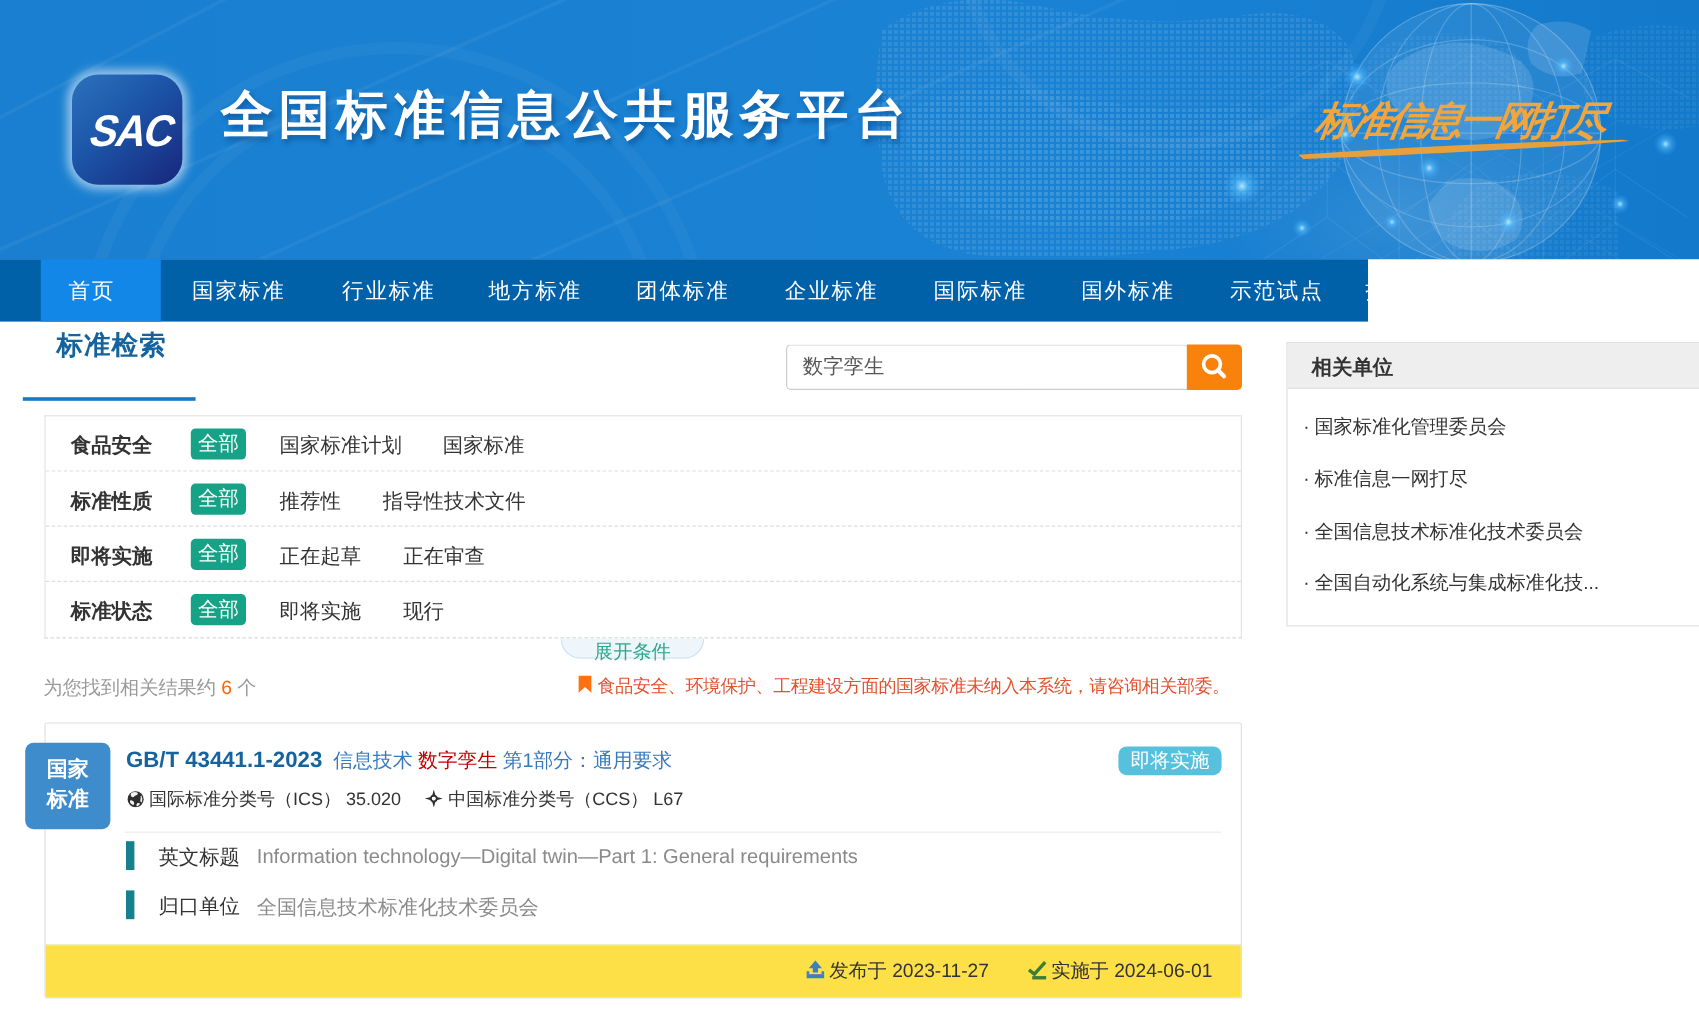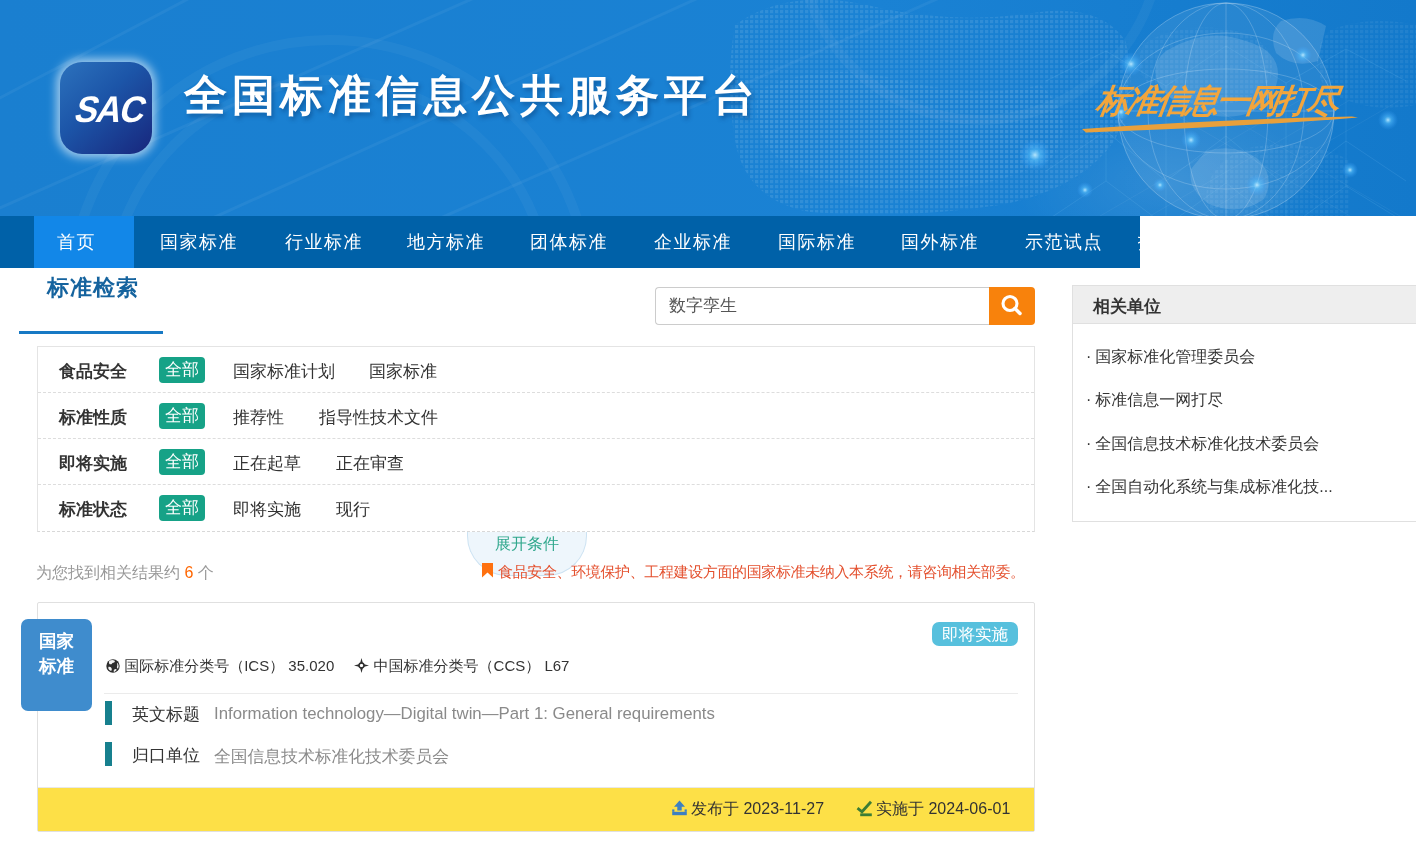--- a/index.html
+++ b/index.html
@@ -37,34 +37,34 @@
 .filter-box { position:absolute; left:37px; top:346px; width:998px; height:186px;
   border:1px solid #e4e4e4; border-bottom:1px dashed #d8d8d8; background:#fff; }
 .frow { position:absolute; left:0; width:996px; height:46px; }
 .frow .lbl { position:absolute; left:21px; top:13px; font-size:17px; font-weight:bold; color:#333; }
 .frow .all { position:absolute; left:121px; top:10px; width:46px; height:26px;
   background:#16a287; color:#fff; font-size:17px; text-align:center; line-height:26px;
   border-radius:4px; }
 .frow .opt { position:absolute; top:13px; font-size:17px; color:#333; white-space:nowrap; }
 .frow.sep { border-bottom:1px dashed #ddd; }
 
-.expand-pill { position:absolute; left:467px; top:532px; width:120px; height:44px;
+.expand-pill { position:absolute; left:467px; top:532px; width:120px; height:17px;
   background:#eef6fc; border:1px solid #cce2f2; border-top:none;
   border-radius:0 0 40px 40px; color:#2fa78c; font-size:16px; text-align:center;
   line-height:24px; }
 
 .result-line { position:absolute; left:36px; top:563px; font-size:16px; color:#999; }
 .result-line b { color:#f60; font-weight:normal; }
 .notice { position:absolute; left:498px; top:563px; font-size:15px; letter-spacing:-0.37px; color:#e4502e; }
 .bookmark { position:absolute; left:482px; top:563px; }
 
 
 .card { position:absolute; left:37px; top:602px; width:998px; height:230px;
   border:1px solid #e0e0e0; border-radius:2px; background:#fff; }
-.badge-gb { position:absolute; left:-17px; top:16px; width:71px; height:92px;
+.badge-gb { position:absolute; left:-17px; top:16px; width:71px; height:72px;
   background:#3f8ccd; border-radius:7px; color:#fff; font-size:17.5px; font-weight:bold;
   text-align:center; line-height:24.5px; padding-top:10px; }
 .card-title { position:absolute; left:67px; top:18px; font-size:16.5px; line-height:24px; white-space:nowrap; }
 .card-title .no { color:#15639e; font-weight:bold; font-size:18.5px; }
 .card-title .blue { color:#3779bd; }
 .card-title .red { color:#c00000; }
 .impl-badge { position:absolute; left:894px; top:19px; width:86px; height:24px;
   background:#57c0dd; border-radius:7px; color:#fff; font-size:16.5px; text-align:center;
   line-height:24px; }
 .ics-row { position:absolute; left:68px; top:54px; font-size:15px; color:#333; }
@@ -261,20 +261,23 @@
   <div class="result-line">为您找到相关结果约 <b>6</b> 个</div>
   <div class="bookmark">
     <svg width="11" height="16" viewBox="0 0 11 16">
       <path d="M0 0 h11 v14.5 l-5.5 -5 l-5.5 5 z" fill="#fe7110"></path>
     </svg>
   </div>
   <div class="notice">食品安全、环境保护、工程建设方面的国家标准未纳入本系统，请咨询相关部委。</div>
 
   <div class="card">
     <div class="badge-gb">国家<br>标准</div>
+    <div class="card-title"><span class="no">GB/T 43441.1-2023</span>
+      <span class="blue">&nbsp;信息技术</span> <span class="red">数字孪生</span>
+      <span class="blue">第1部分：通用要求</span></div>
     <div class="impl-badge">即将实施</div>
     <div class="ics-row">
       <svg style="vertical-align:-2px" width="14" height="14" viewBox="0 0 14 14">
         <circle cx="7" cy="7" r="6.7" fill="#2e2e2e"></circle>
         <path d="M3.6 1.6 q2.6 -1.2 4.8 -0.2 q1.2 1.2 -0.3 2.1 q-1.9 0.4 -2.7 1.7 q-1.6 0.5 -2.3 -0.8 q-0.6 -1.8 0.5 -2.8z" fill="#f2f2f2"></path>
         <path d="M2.6 7.8 q1.9 -0.2 2.9 1.3 q0.8 1.5 -0.3 2.9 q-1.7 -0.5 -2.7 -2.1 q-0.5 -1.2 0.1 -2.1z" fill="#f2f2f2"></path>
         <path d="M11.9 3.9 q1.4 2.8 0.2 5.8 q-1.2 -0.2 -1.2 -1.4 q0.7 -2.2 0.2 -3.8z" fill="#f2f2f2"></path>
         <path d="M8.6 10.2 q1.4 -0.4 2.2 0.6 q-0.9 1.6 -2.6 2.2 q-0.8 -0.6 -0.5 -1.6z" fill="#f2f2f2"></path>
       </svg>
       国际标准分类号（ICS）&nbsp;35.020

